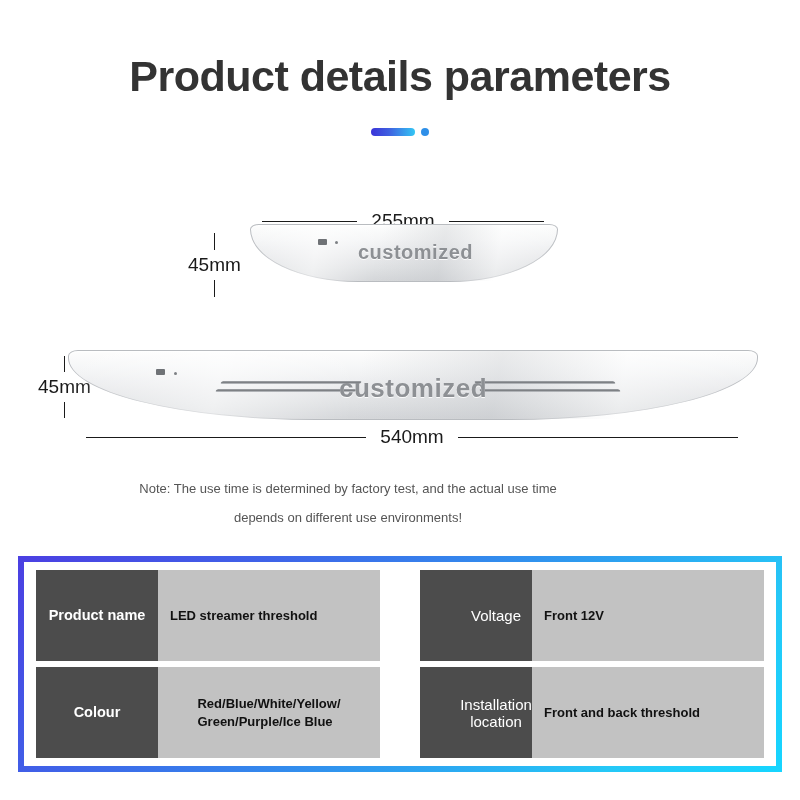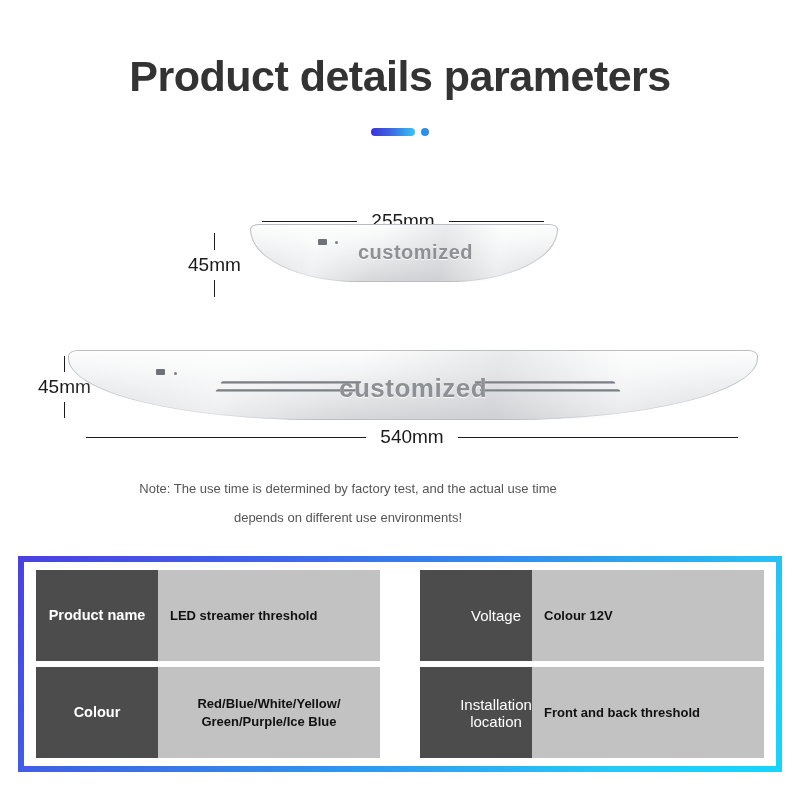--- a/index.html
+++ b/index.html
@@ -259,21 +259,20 @@
     color: #111111;
     font-size: 13px;
     font-weight: 700;
     display: flex;
     align-items: center;
     line-height: 18px;
     padding: 0 12px;
     box-sizing: border-box;
   }
   .spec-val.center-multi {
-    text-align: center;
     justify-content: center;
   }
   .spec-val.small {
     font-size: 13.5px;
     text-align: center;
     justify-content: center;
     line-height: 17px;
   }
   .spec-col.right .spec-key { width: 112px; font-weight: 400; font-size: 15px; padding-left: 44px; }
 </style>
@@ -350,21 +349,21 @@
       </div>
       <div class="spec-row">
         <div class="spec-key">Colour</div>
         <div class="spec-val center-multi">Red/Blue/White/Yellow/<br>Green/Purple/Ice Blue</div>
       </div>
     </div>
 
     <div class="spec-col right">
       <div class="spec-row">
         <div class="spec-key">Voltage</div>
-        <div class="spec-val">Colour 12V</div>
+        <div class="spec-val">Front 12V</div>
       </div>
       <div class="spec-row">
         <div class="spec-key">Installation<br>location</div>
         <div class="spec-val">Front and back threshold</div>
       </div>
     </div>
 
   </div>
 </div>
 

